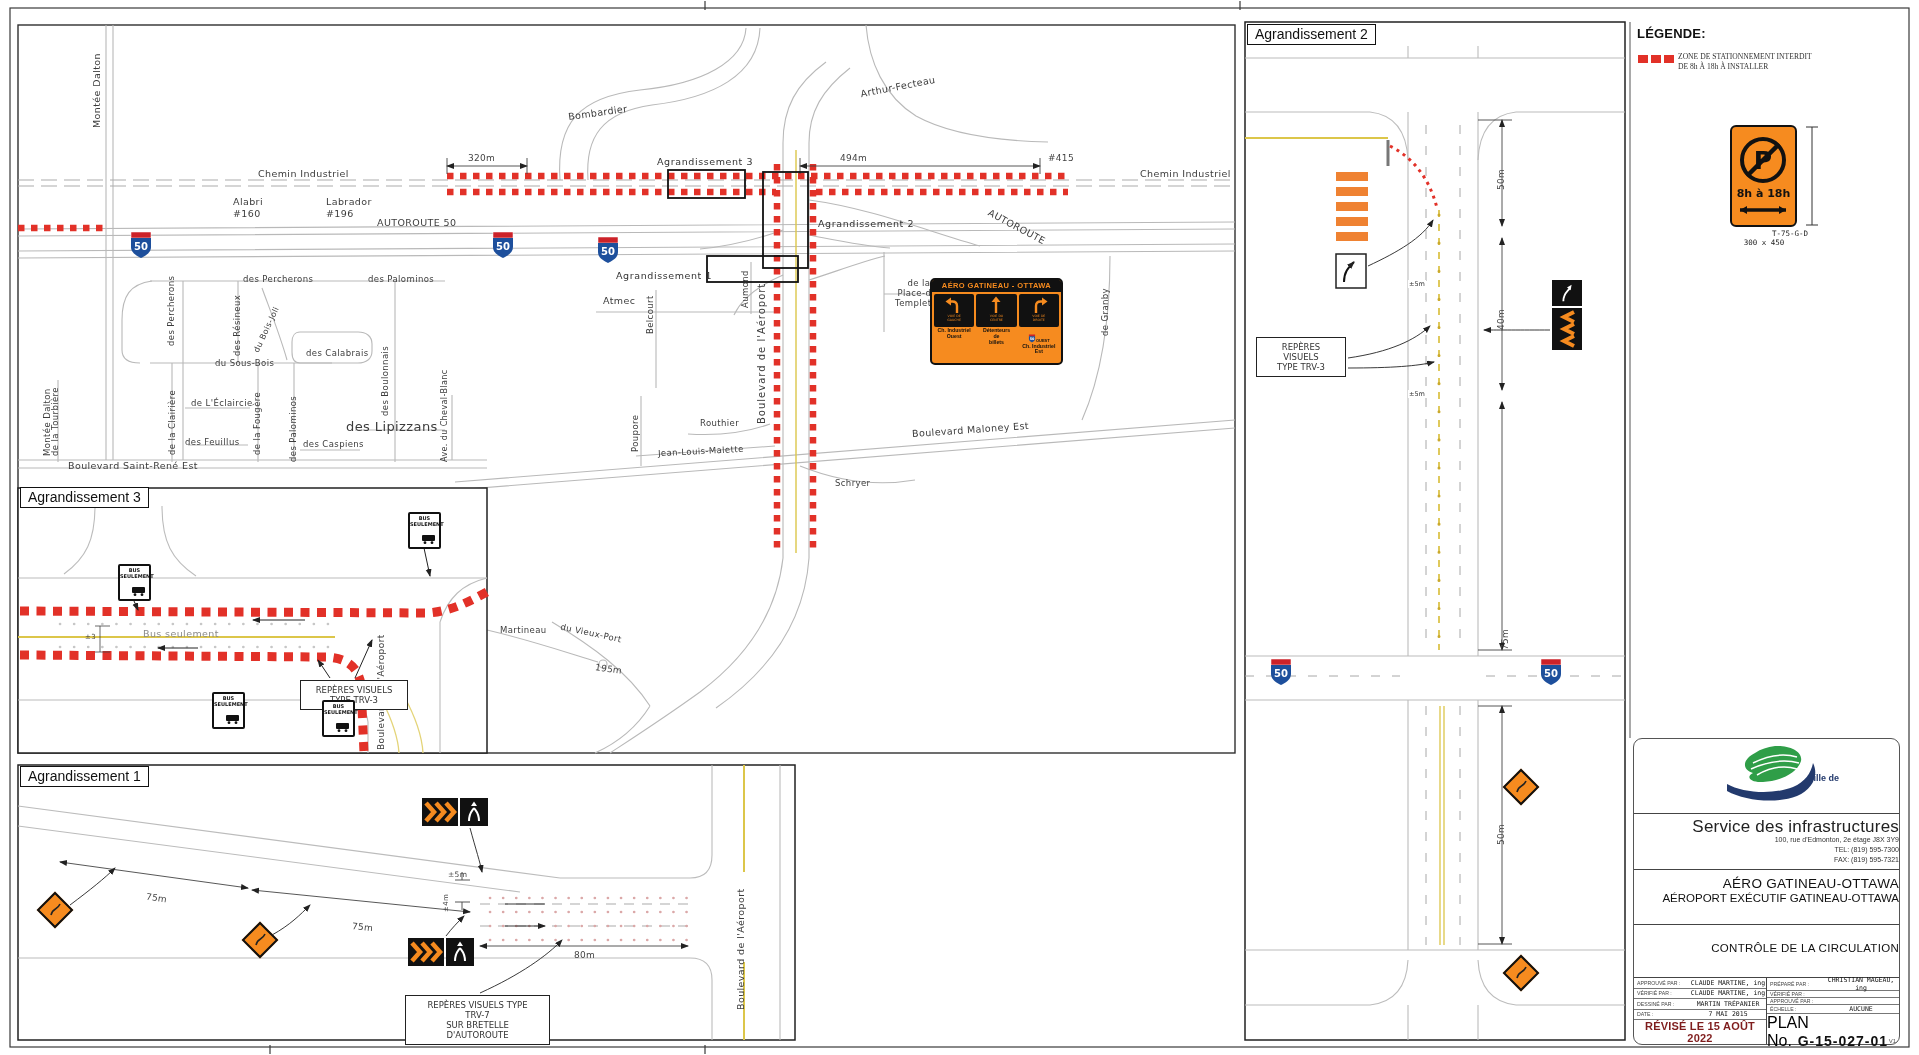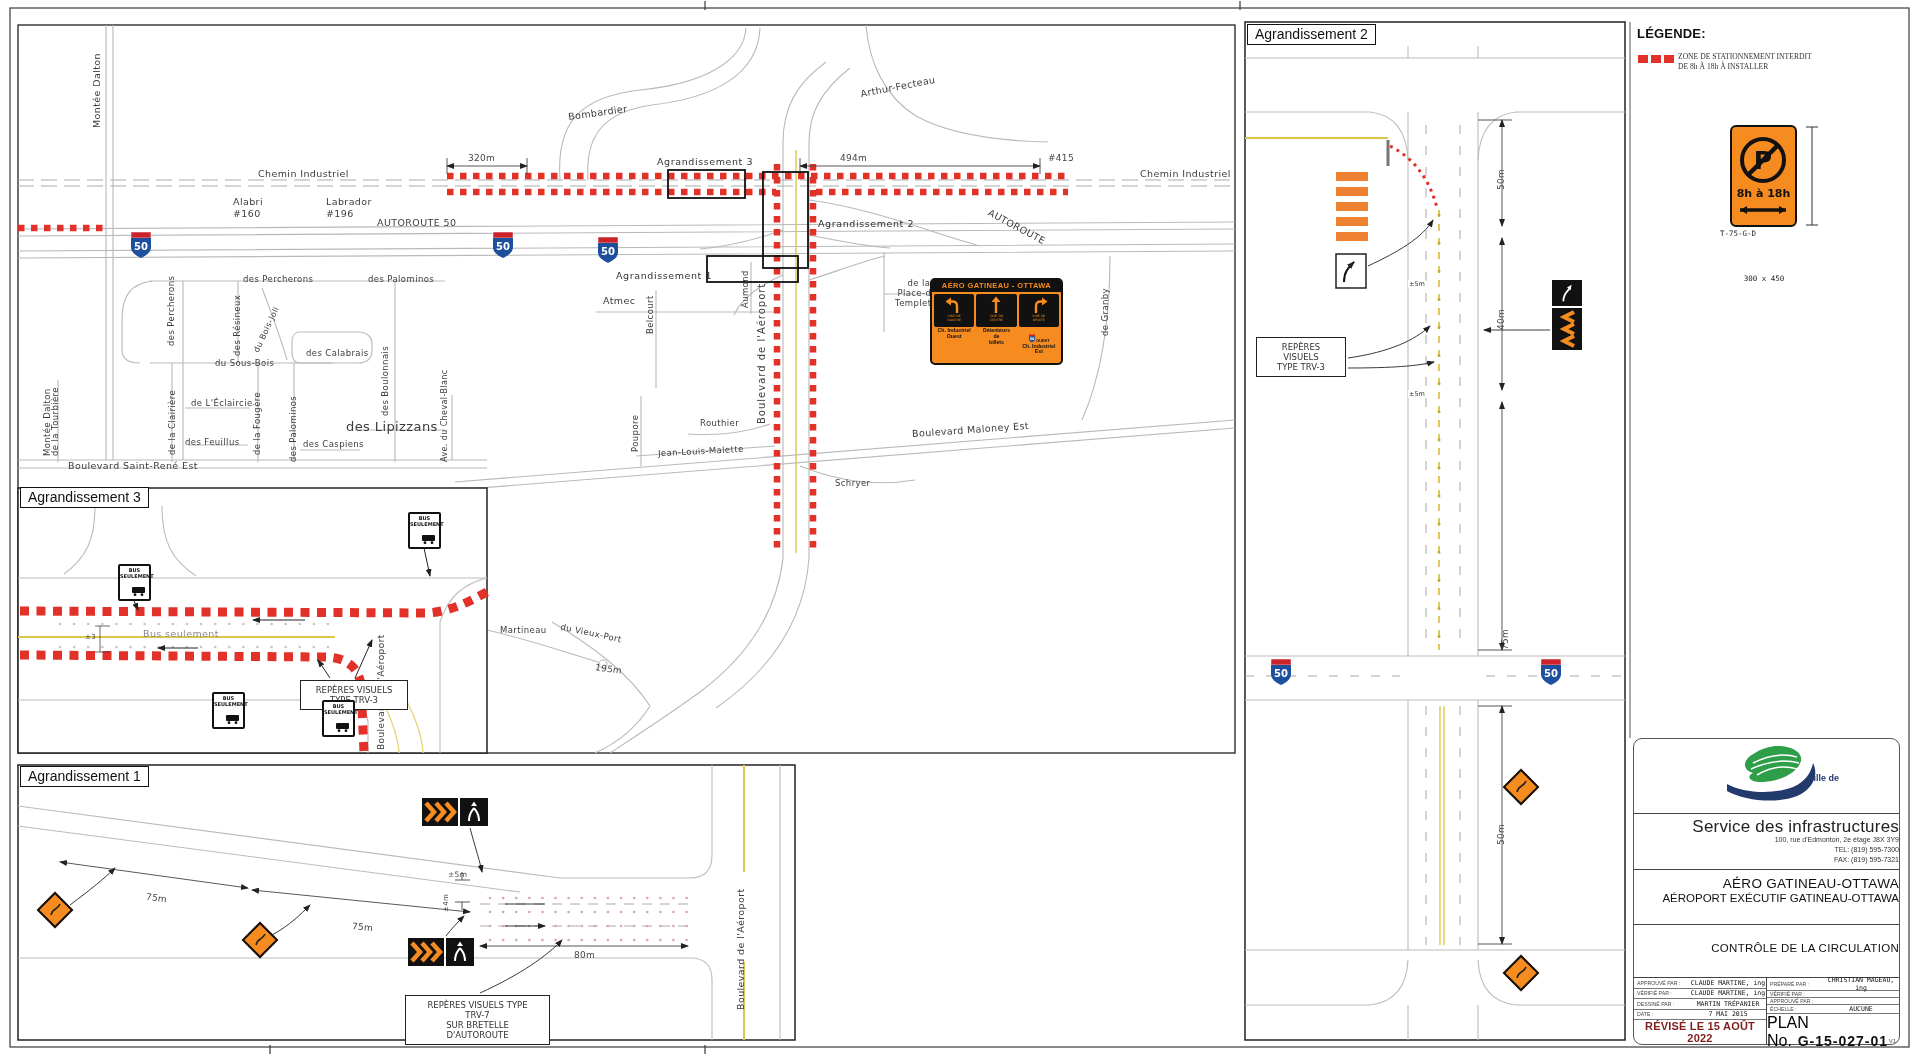--- a/index.html
+++ b/index.html
@@ -43,22 +43,22 @@
   #guide-sign .dest{flex:1;color:#111;font:bold 5.2px/5.8px "Liberation Sans",sans-serif;
        text-align:center;white-space:pre-line;}
   
   #legend-title{position:absolute;left:1637px;top:26px;font:bold 13px "Liberation Sans",sans-serif;
        color:#111;letter-spacing:.2px;}
   #legend-item{position:absolute;left:1678px;top:52px;font-size:7.6px;line-height:9.5px;color:#333;
        white-space:pre-line;font-family:Liberation Serif, serif;}
   .legend-sq{position:absolute;width:10px;height:8px;background:#e23128;}
   #np-sign{position:absolute;left:1730px;top:125px;width:67px;height:102px;background:#f68b1f;
        border:2.5px solid #111;border-radius:6px;}
-  #np-code{position:absolute;left:1720px;top:229px;width:88px;text-align:left;font:7.5px "DejaVu Sans Mono",monospace;color:#222;}
-  #np-size{position:absolute;left:1720px;top:238px;width:88px;text-align:center;font:7.5px "DejaVu Sans Mono",monospace;color:#222;margin-top:36px;}
+  #np-code{position:absolute;left:1720px;top:229px;width:88px;text-align:right;font:7.5px "DejaVu Sans Mono",monospace;color:#222;}
+  #np-size{position:absolute;left:1720px;top:238px;width:88px;text-align:center;font:7.5px "DejaVu Sans Mono",monospace;color:#222;}
   #legend-note{position:absolute;left:1636px;top:259px;width:260px;font:7.8px/10.5px "DejaVu Sans Mono",monospace;
        color:#222;text-align:center;white-space:pre-line;}
   #title-block{position:absolute;left:1633px;top:738px;width:267px;height:307px;border:1.6px solid #555;
        border-radius:9px;background:#fff;z-index:30;font-family:"Liberation Sans",sans-serif;}
   .tb-sec{position:absolute;left:0;width:100%;text-align:right;}
   .tb-line{position:absolute;left:0;width:100%;border-top:1px solid #444;}
   #tb-dept{font-size:17px;color:#222;letter-spacing:.2px;}
   #tb-addr,#tb-tel,#tb-fax{font-size:7px;color:#333;}
   #tb-proj1{font-size:13.5px;color:#111;letter-spacing:.3px;}
   #tb-proj2{font-size:11.5px;color:#111;}

